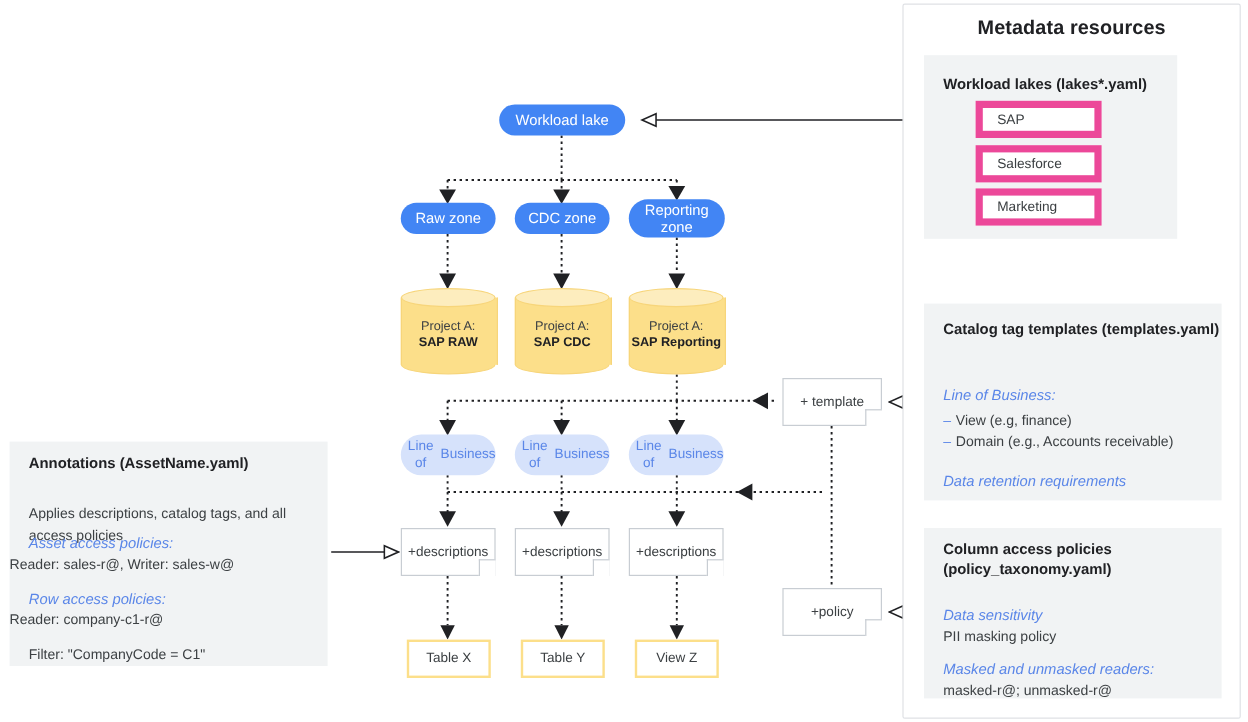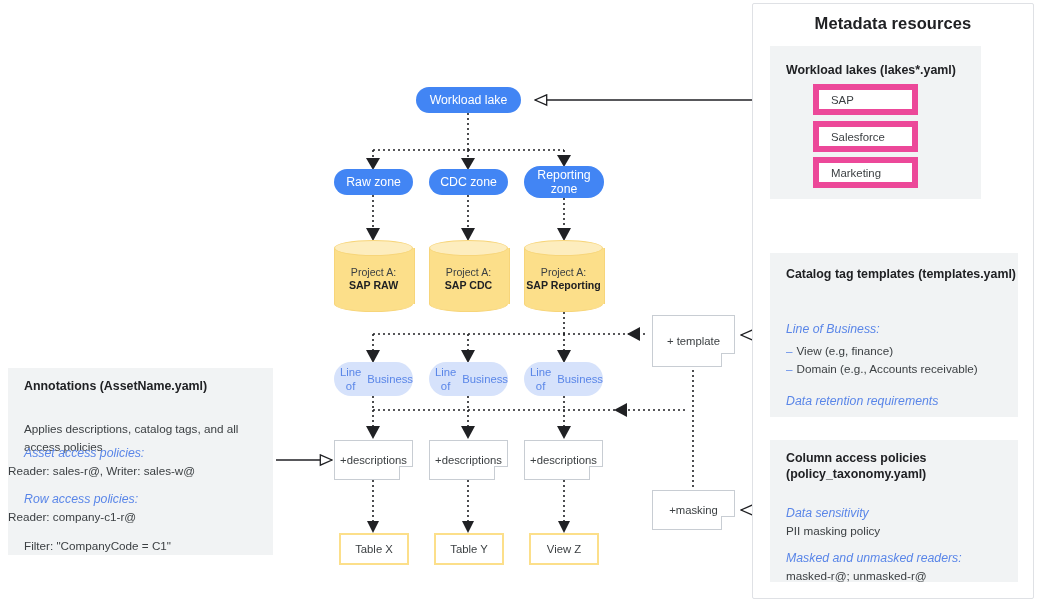--- a/index.html
+++ b/index.html
@@ -119,21 +119,21 @@
   }
   .note .fold{
     position:absolute;right:-1px;bottom:-1px;width:13px;height:13px;
     background:#ffffff;border-left:1px solid #c8cdd3;border-top:1px solid #c8cdd3;
   }
   .note .foldmask{
     position:absolute;right:-1px;bottom:-1px;width:14px;height:14px;
     background:#ffffff;
     clip-path:polygon(100% 0,100% 100%,0 100%);
   }
-  #note-template{left:652px;top:315px;width:83px;height:52px;}
+  #note-template{left:652px;top:315px;width:83px;height:40px;}
   #note-policy{left:652px;top:490px;width:83px;height:40px;}
   #desc-0{left:334px;top:440px;width:79px;height:40px;}
   #desc-1{left:429px;top:440px;width:79px;height:40px;}
   #desc-2{left:524px;top:440px;width:79px;height:40px;}
 
   
   .tbox{
     background:#ffffff;border:2px solid #fcdf8a;
     display:flex;align-items:center;justify-content:center;
     font-size:11.3px;color:#3c4043;
@@ -322,21 +322,21 @@
   <span>Line of</span>
   <span>Business</span>
 </div>
 
 <div class="abs note" id="note-template">
   <span>+ template</span>
   <span class="foldmask"></span>
   <span class="fold"></span>
 </div>
 <div class="abs note" id="note-policy">
-  <span>+masking</span>
+  <span>+policy</span>
   <span class="foldmask"></span>
   <span class="fold"></span>
 </div>
 
 <div class="abs note" id="desc-0">
   <span>+descriptions</span>
   <span class="foldmask"></span>
   <span class="fold"></span>
 </div>
 <div class="abs note" id="desc-1">

